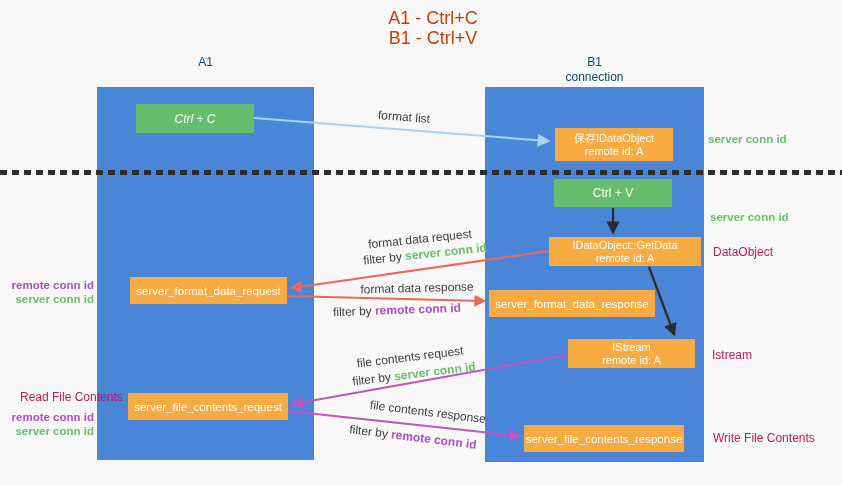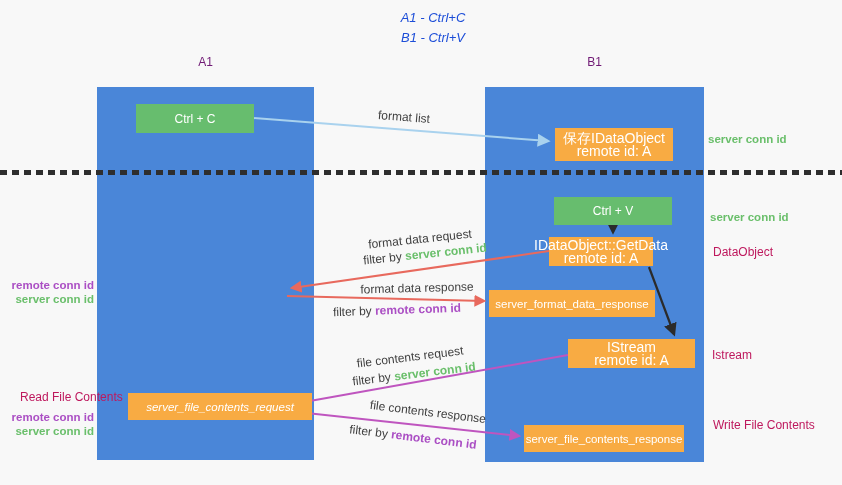--- a/index.html
+++ b/index.html
@@ -3,31 +3,31 @@
 <meta charset="utf-8">
 <style>
   html,body { margin:0; padding:0; }
   .canvas {
     position:relative; width:842px; height:485px;
     background:#f8f8f8;
     font-family:"Liberation Sans", sans-serif;
     overflow:hidden;
   }
   .title-block { position:absolute; top:8px; left:433px; transform:translateX(-50%);
-    text-align:center; font-size:13px; color:#1d4ed8; line-height:20px;font-style:italic; }
+    text-align:center; font-size:18px; color:#c2410c; line-height:20px; }
   .lane { position:absolute; background:#4a86d8; z-index:1; }
-  .lane-header { position:absolute; text-align:center; font-size:12px; color:#701a75; line-height:15px; z-index:2; }
+  .lane-header { position:absolute; text-align:center; font-size:12px; color:#0c4a6e; line-height:15px; z-index:2; }
   .divider { position:absolute; left:0; top:170px; width:842px; height:5px; z-index:6;
     background:repeating-linear-gradient(to right,#2e2e2e 0 7px, transparent 7px 12px); }
   svg.arrows { position:absolute; left:0; top:0; z-index:5; pointer-events:none; }
   .node { position:absolute; display:flex; flex-direction:column; align-items:center; justify-content:center;
     color:#ffffff; text-align:center; z-index:10; white-space:nowrap; }
   .node.green { background:#67bd6e; font-size:12px; }
   .node.orange { background:#f8ab43; font-size:11.5px; }
-  .node.two-line { font-size:14px; line-height:13px; }
+  .node.two-line { font-size:11px; line-height:13px; }
   .mid-label { position:absolute; font-size:12px; color:#3f3f3f; white-space:nowrap; z-index:12; }
   .side-label { position:absolute; font-size:12px; color:#be185d; white-space:nowrap; z-index:12; }
   .conn-pair { position:absolute; width:84px; text-align:right; font-size:11.5px; font-weight:bold;
     line-height:14px; white-space:nowrap; z-index:12; }
   .conn-green { color:#6abf6b; font-weight:bold; }
   .conn-purple { color:#ab4fc4; font-weight:bold; }
   .small-bold { font-size:11.5px; font-weight:bold; }
 </style>
 </head>
 <body>
@@ -37,20 +37,21 @@
   <div class="title-block">
     <div>A1 - Ctrl+C</div>
     <div>B1 - Ctrl+V</div>
   </div>
 
   <div class="lane-header" style="left:97px; top:55px; width:217px;">
     <div>A1</div>
   </div>
   <div class="lane-header" style="left:485px; top:55px; width:219px;">
     <div>B1</div>
+    <div>connection</div>
   </div>
 
   <div class="lane" style="left:97px; top:87px; width:217px; height:373px;"></div>
   <div class="lane" style="left:485px; top:87px; width:219px; height:375px;"></div>
 
   <div class="divider"></div>
 
   <svg class="arrows" width="842" height="485" viewBox="0 0 842 485">
     <defs>
       <marker id="head-blue" viewBox="0 0 10 10" refX="8" refY="5" markerWidth="6.5" markerHeight="6.5" orient="auto">
@@ -68,43 +69,44 @@
     </defs>
     <line x1="253" y1="118" x2="548" y2="141" stroke="#a9d2ee" stroke-width="2" marker-end="url(#head-blue)"></line>
     <line x1="613" y1="208" x2="613" y2="232" stroke="#2b2b2b" stroke-width="2.2" marker-end="url(#head-black)"></line>
     <line x1="649" y1="267" x2="674" y2="334" stroke="#2b2b2b" stroke-width="2.2" marker-end="url(#head-black)"></line>
     <line x1="549" y1="251" x2="292" y2="288" stroke="#e8695d" stroke-width="2" marker-end="url(#head-red)"></line>
     <line x1="287" y1="296" x2="484" y2="301" stroke="#e8695d" stroke-width="2" marker-end="url(#head-red)"></line>
     <line x1="568" y1="355" x2="293" y2="404" stroke="#bf55bf" stroke-width="2" marker-end="url(#head-magenta)"></line>
     <line x1="288" y1="411" x2="519" y2="436" stroke="#bf55bf" stroke-width="2" marker-end="url(#head-magenta)"></line>
   </svg>
 
-  <div class="node green" style="left:136px; top:104px; width:118px; height:29px;">Ctrl + C</div>
+  <div class="node green" style="left:136px; top:104px; width:118px; height:29px;font-style:italic;">Ctrl + C</div>
 
   <div class="node orange two-line" style="left:555px; top:128px; width:118px; height:33px;">
     <span>保存IDataObject</span>
     <span>remote id: A</span>
   </div>
 
-  <div class="node green" style="left:554px; top:179px; width:118px; height:28px;margin-top:18px;">Ctrl + V</div>
+  <div class="node green" style="left:554px; top:179px; width:118px; height:28px;">Ctrl + V</div>
 
-  <div class="node orange two-line" style="left:549px; top:237px; width:104px; height:29px;">
+  <div class="node orange two-line" style="left:549px; top:237px; width:152px; height:29px;">
     <span>IDataObject::GetData</span>
     <span>remote id: A</span>
   </div>
 
+  <div class="node orange" style="left:130px; top:277px; width:157px; height:27px;">server_format_data_request</div>
 
   <div class="node orange" style="left:489px; top:290px; width:166px; height:27px;">server_format_data_response</div>
 
   <div class="node orange two-line" style="left:568px; top:339px; width:127px; height:29px;">
     <span>IStream</span>
     <span>remote id: A</span>
   </div>
 
-  <div class="node orange" style="left:128px; top:393px; width:184px; height:27px;font-style:italic;">server_file_contents_request</div>
+  <div class="node orange" style="left:128px; top:393px; width:160px; height:27px;">server_file_contents_request</div>
 
   <div class="node orange" style="left:524px; top:425px; width:160px; height:27px;">server_file_contents_response</div>
 
   <div class="mid-label" style="left:404px; top:117px; transform:translate(-50%,-50%) rotate(4.5deg);">format list</div>
 
   <div class="mid-label" style="left:420px; top:239px; transform:translate(-50%,-50%) rotate(-6deg);">format data request</div>
   <div class="mid-label" style="left:425px; top:254px; transform:translate(-50%,-50%) rotate(-6deg);">
     <span>filter by </span>
     <span class="conn-green">server conn id</span>
   </div>
@@ -124,21 +126,21 @@
   <div class="mid-label" style="left:428px; top:412px; transform:translate(-50%,-50%) rotate(7deg);">file contents response</div>
   <div class="mid-label" style="left:413px; top:437px; transform:translate(-50%,-50%) rotate(7deg);">
     <span>filter by </span>
     <span class="conn-purple">remote conn id</span>
   </div>
 
   <div class="side-label conn-green small-bold" style="left:708px; top:133px;">server conn id</div>
   <div class="side-label conn-green small-bold" style="left:710px; top:211px;">server conn id</div>
   <div class="side-label" style="left:713px; top:245px;">DataObject</div>
   <div class="side-label" style="left:712px; top:348px;">Istream</div>
-  <div class="side-label" style="left:713px; top:418px;">Write File Contents</div>
+  <div class="side-label" style="left:713px; top:431px;">Write File Contents</div>
 
   <div class="side-label" style="left:8px; top:390px;margin-left:12px;">Read File Contents</div>
 
   <div class="conn-pair" style="left:10px; top:278px;">
     <div class="conn-purple">remote conn id</div>
     <div class="conn-green">server conn id</div>
   </div>
 
   <div class="conn-pair" style="left:10px; top:410px;">
     <div class="conn-purple">remote conn id</div>

